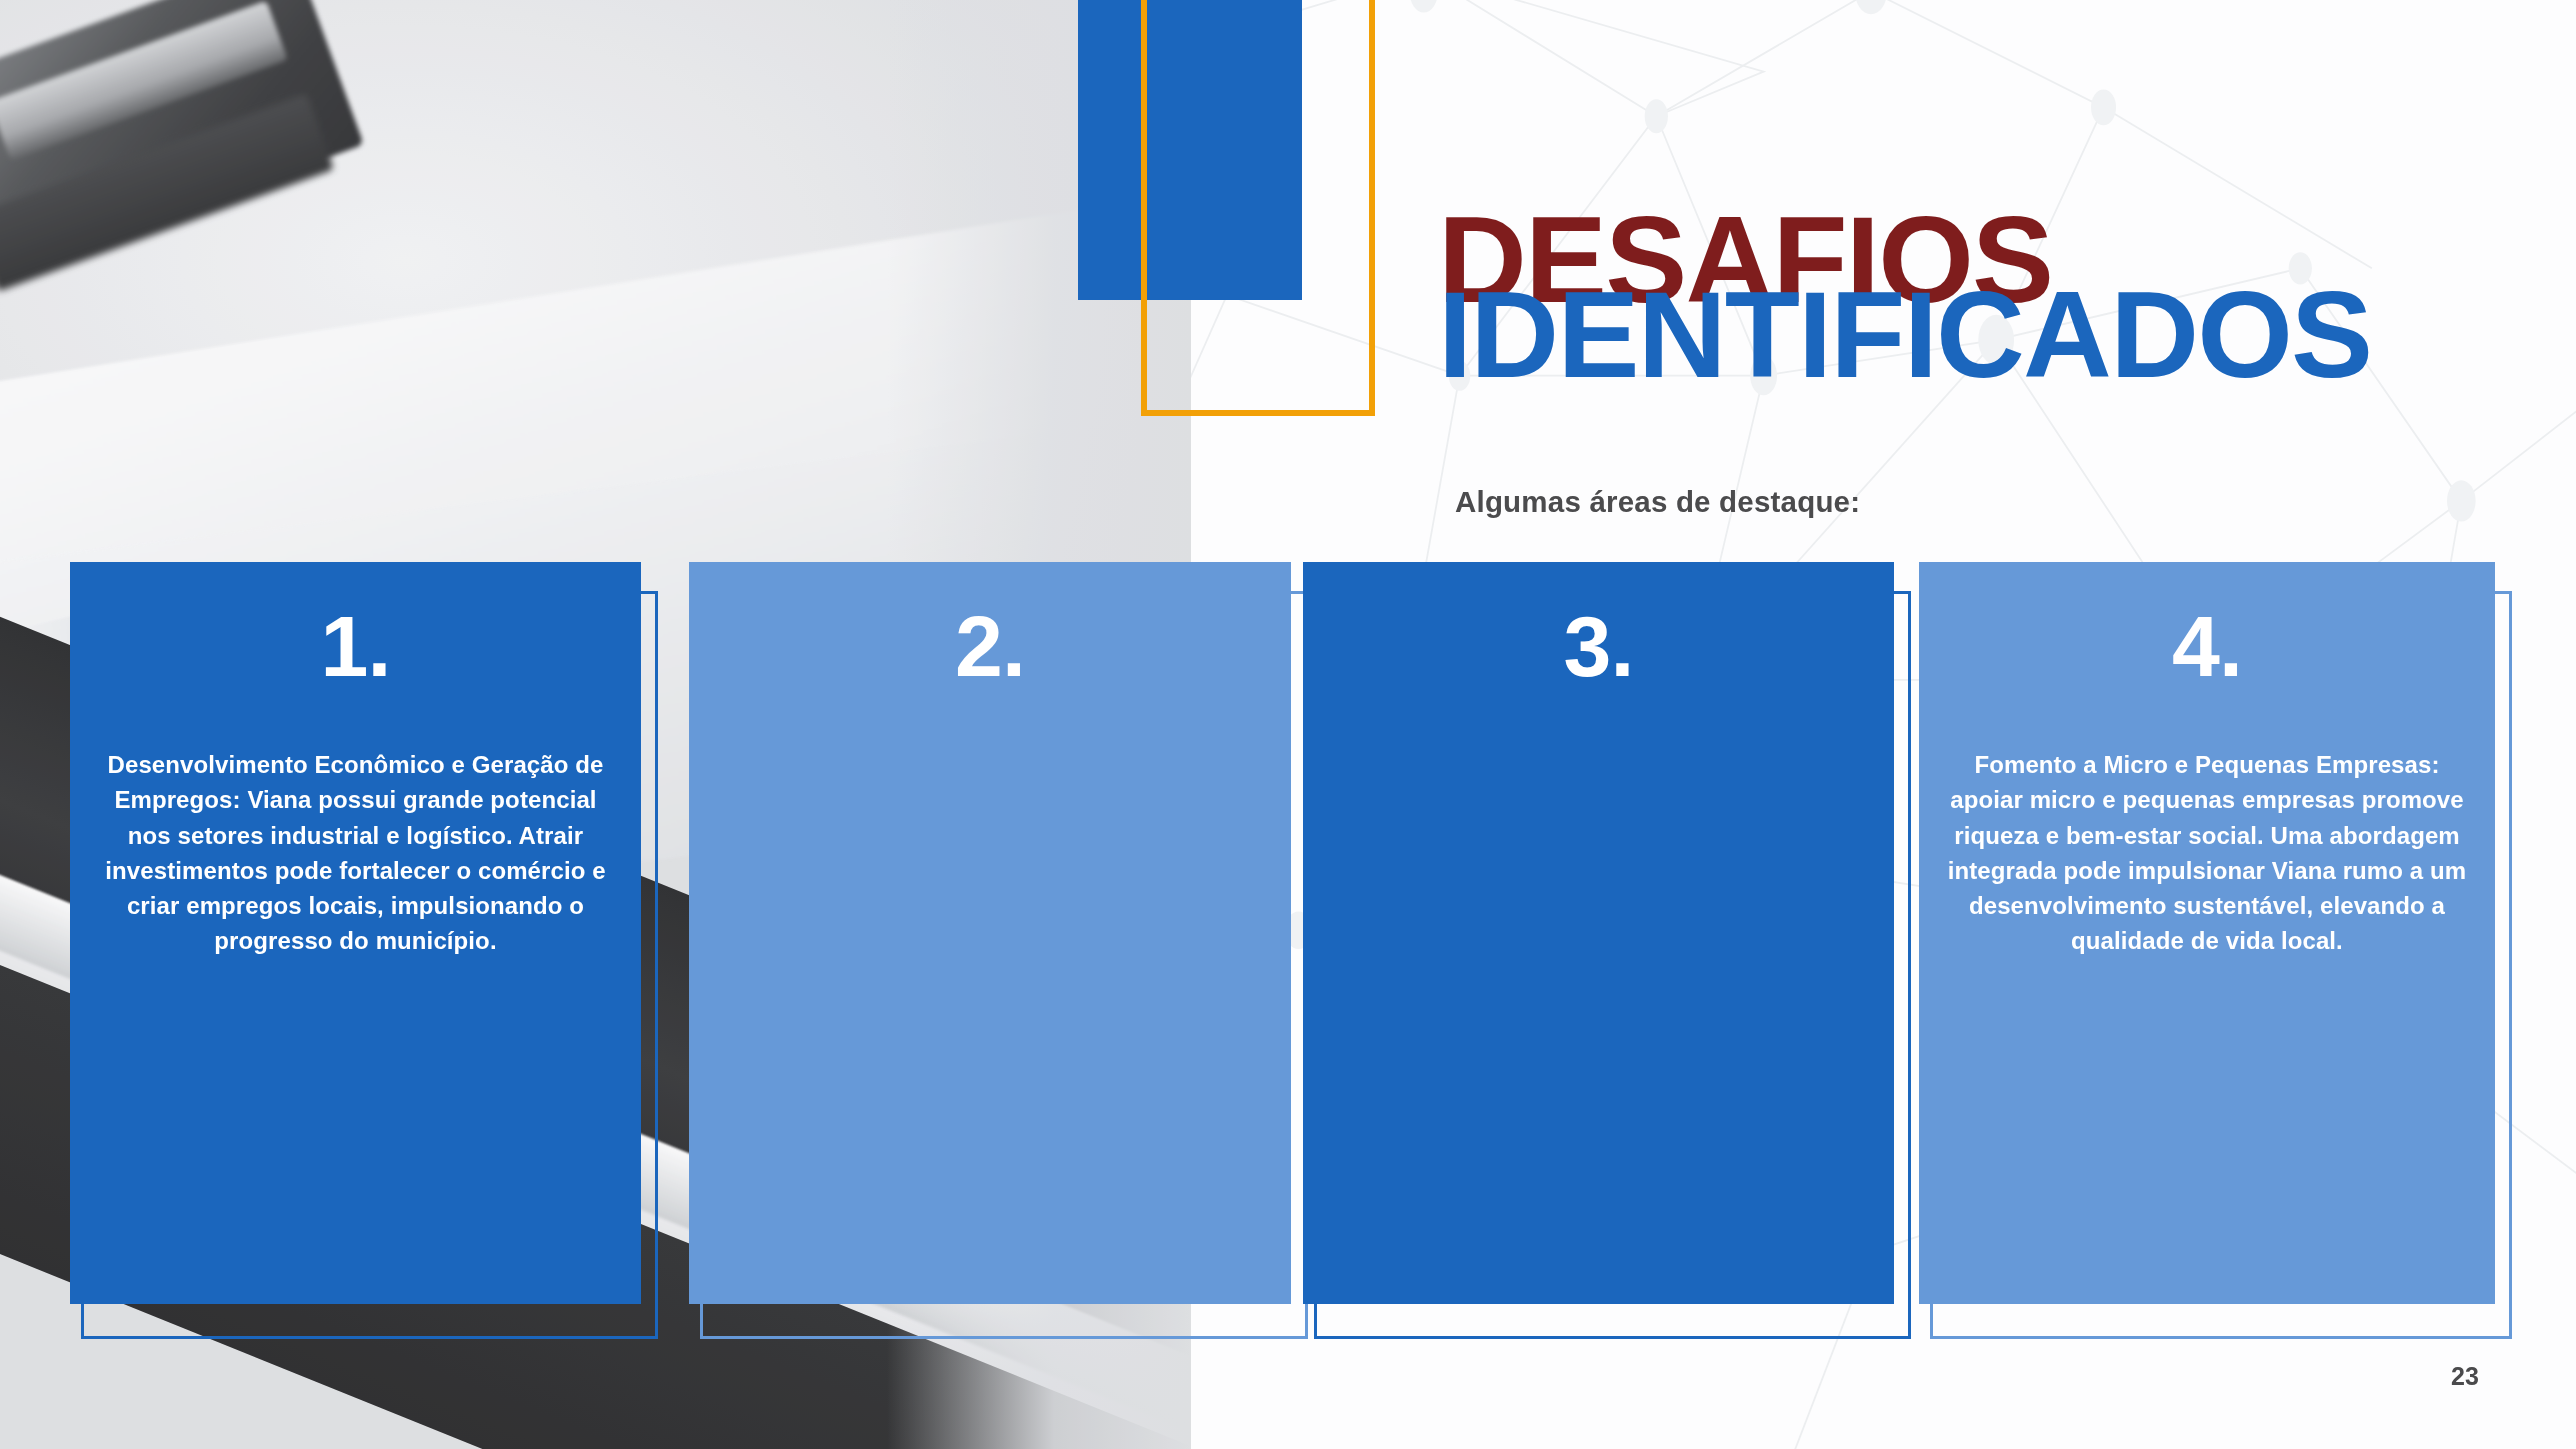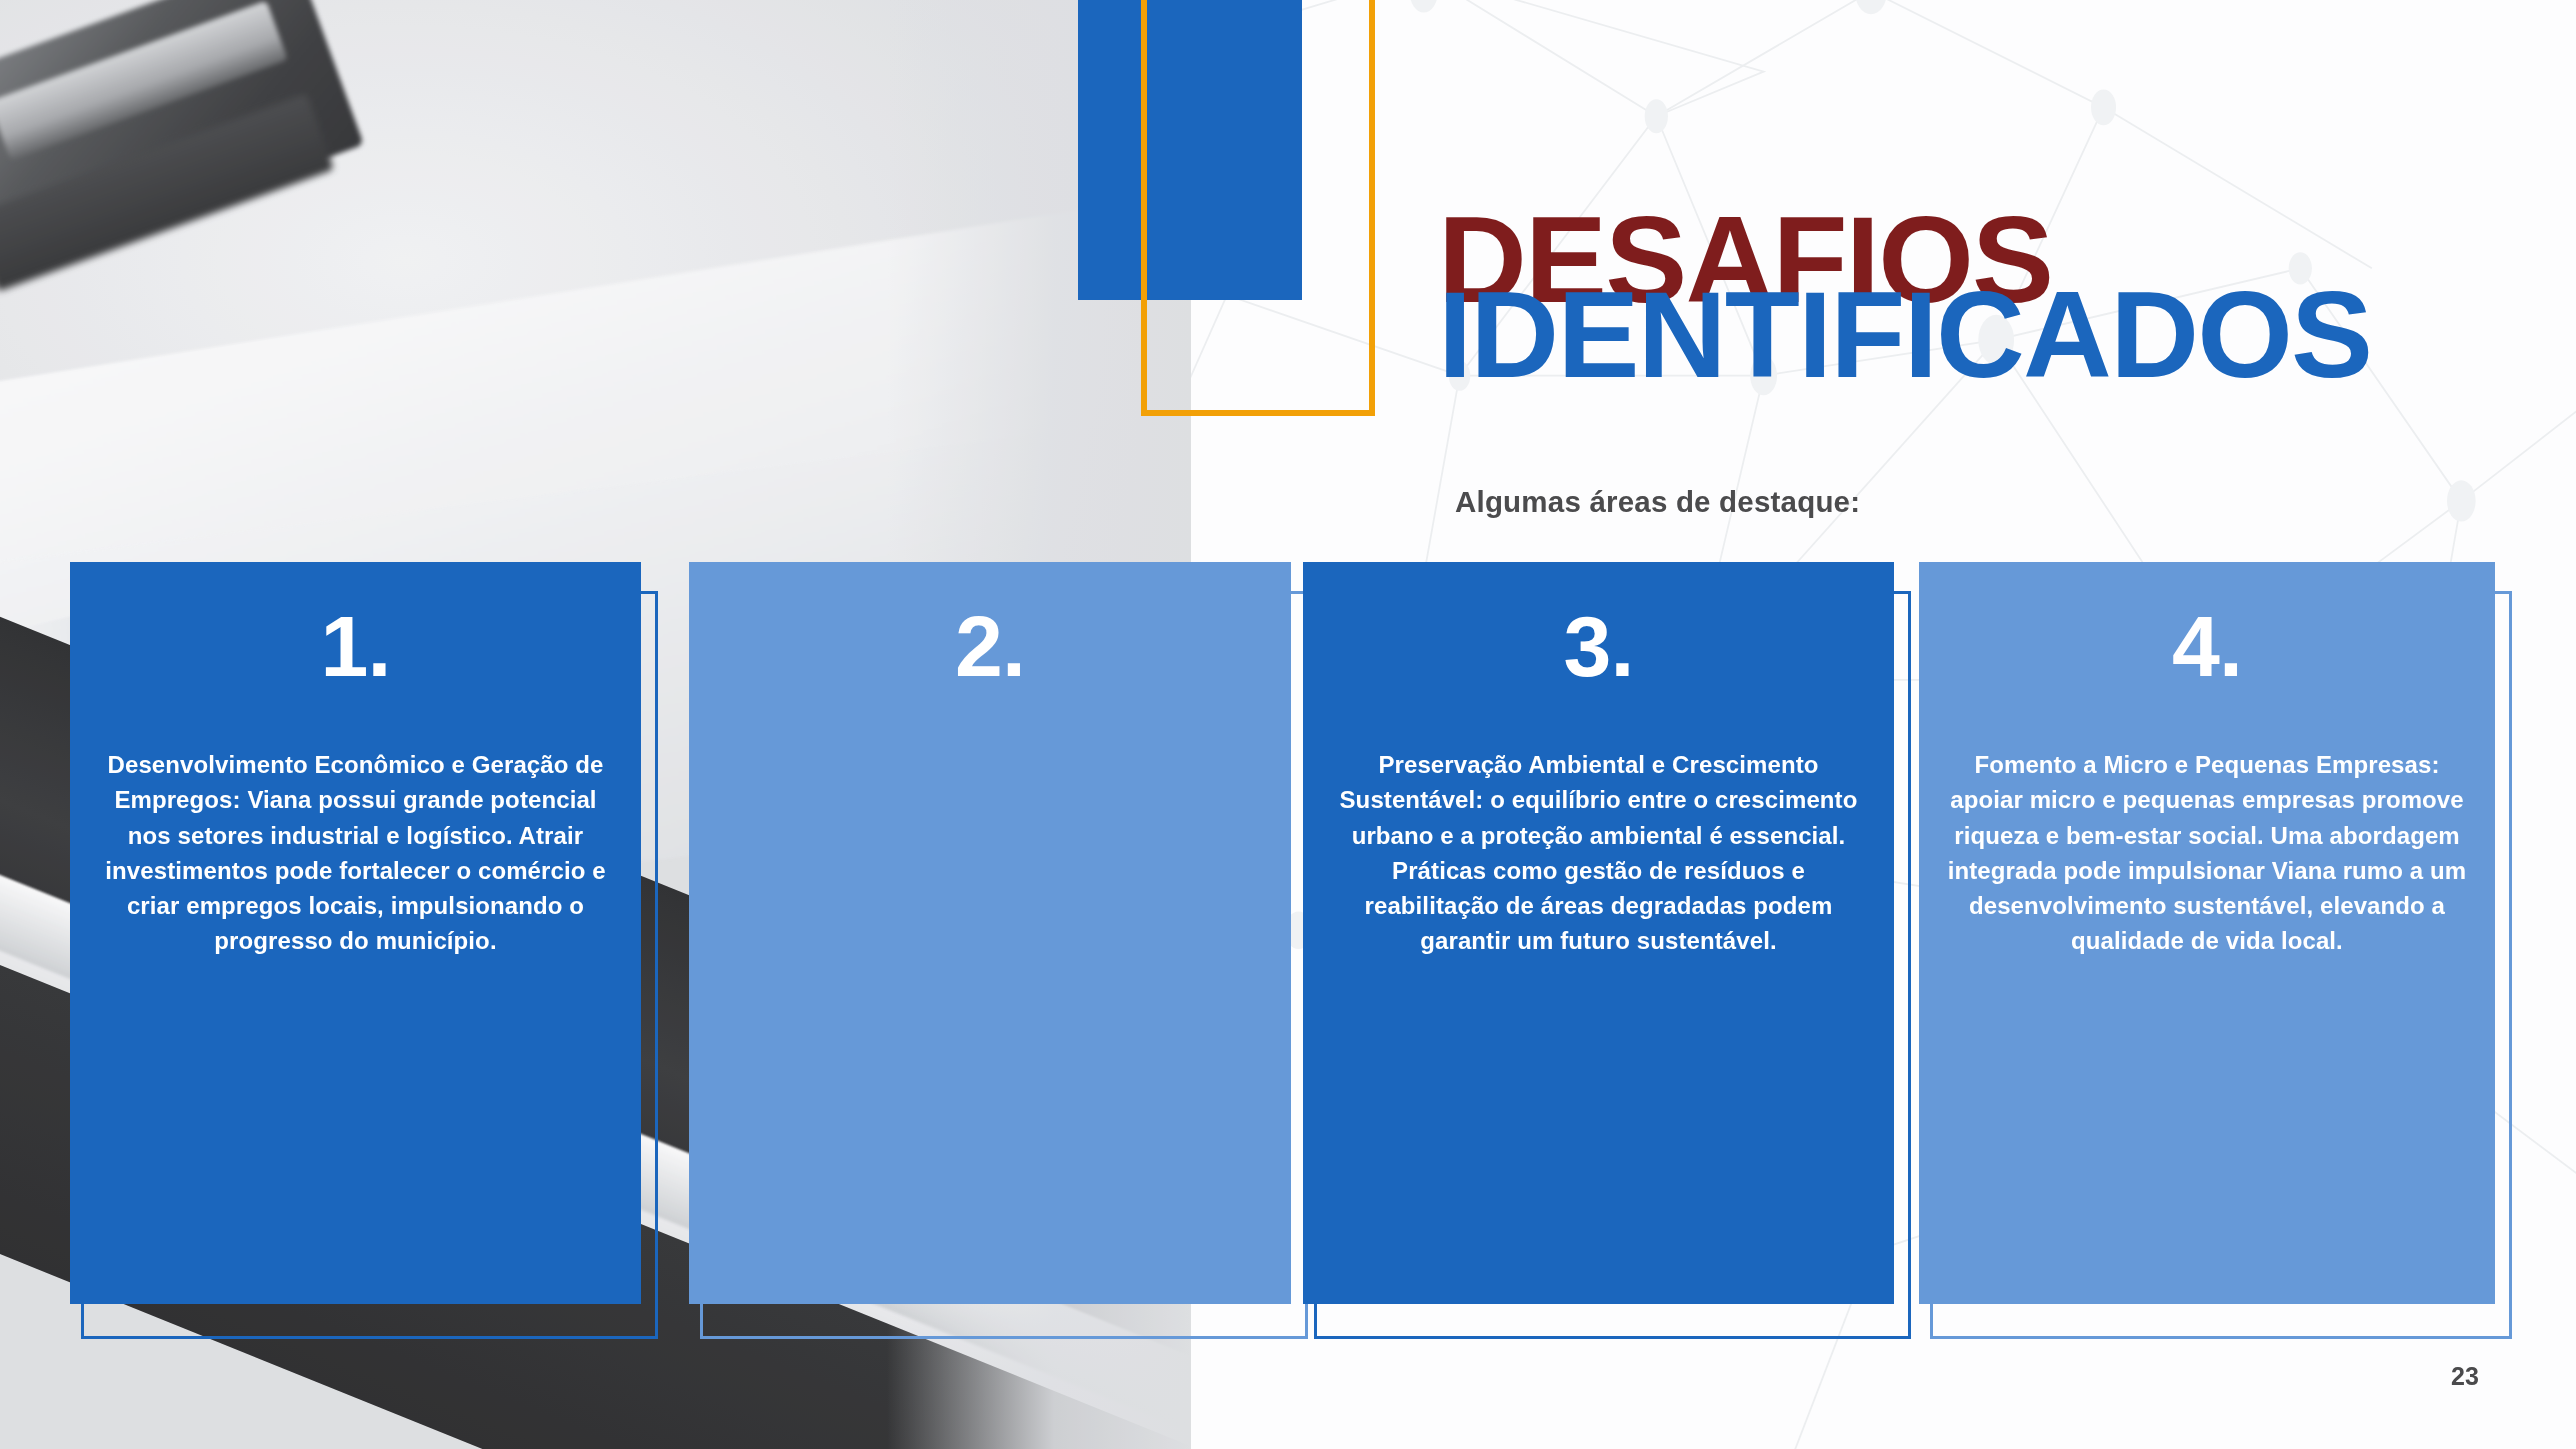--- a/index.html
+++ b/index.html
@@ -250,21 +250,20 @@
   <div class="card-frame fr-light"></div>
   <div class="card bg-light">
     <div class="card-number">2.</div>
   </div>
 </div>
 
 <div class="card-wrap" id="card-3">
   <div class="card-frame fr-dark"></div>
   <div class="card bg-dark">
     <div class="card-number">3.</div>
-    <p class="card-text">Preservação Ambiental e Crescimento Sustentável: o equilíbrio entre o crescimento urbano e a proteção ambiental é essencial. Práticas como gestão de resíduos e reabilitação de áreas degradadas podem garantir um futuro sustentável.</p>
   </div>
 </div>
 
 <div class="card-wrap" id="card-4">
   <div class="card-frame fr-light"></div>
   <div class="card bg-light">
     <div class="card-number">4.</div>
     <p class="card-text">Fomento a Micro e Pequenas Empresas: apoiar micro e pequenas empresas promove riqueza e bem-estar social. Uma abordagem integrada pode impulsionar Viana rumo a um desenvolvimento sustentável, elevando a qualidade de vida local.</p>
   </div>
 </div>

